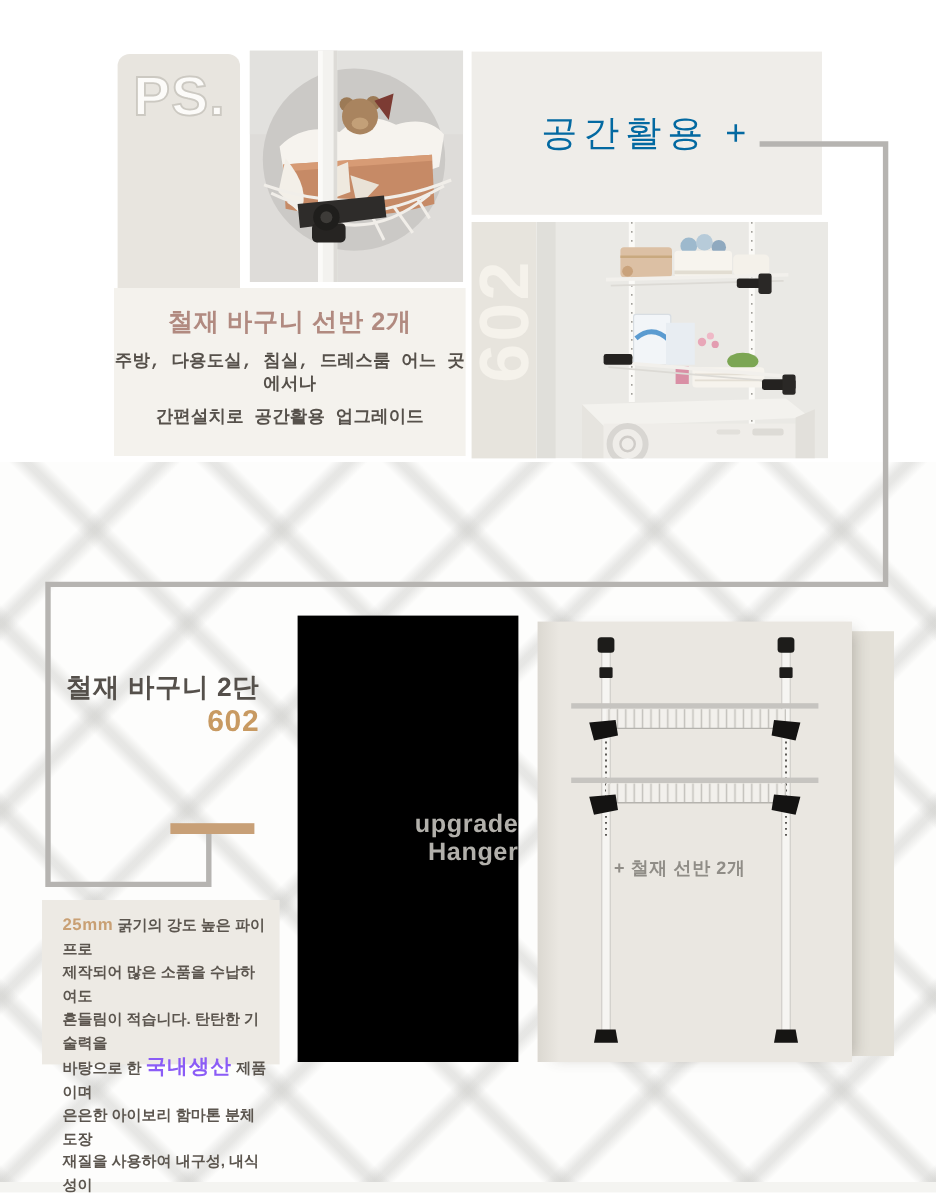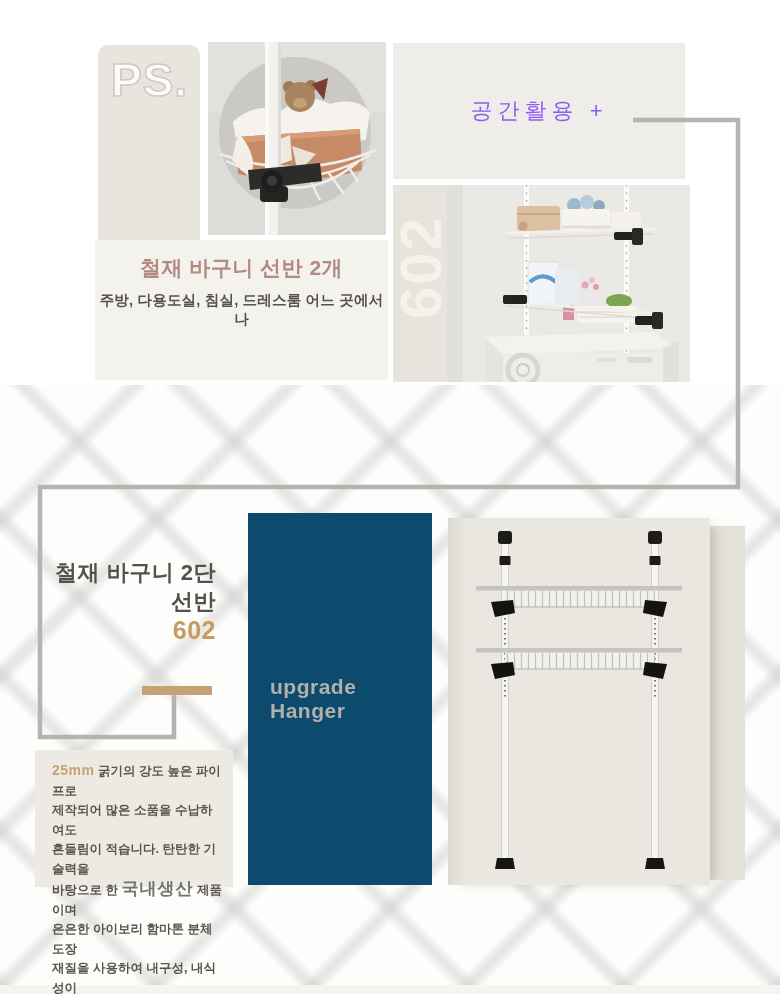--- a/index.html
+++ b/index.html
@@ -32,63 +32,63 @@
     position:absolute;left:13px;top:8px;
     font-size:46px;font-weight:bold;letter-spacing:1px;color:#fcfbf9;
     -webkit-text-stroke:1.5px #ccc9c2;
     text-shadow:0 0 1px #ccc9c2;
   }
   .photo-basket{left:208px;top:42px;width:178px;height:193px;}
   .space-box{
     left:393px;top:43px;width:292px;height:136px;background:#efede9;
     display:flex;align-items:center;justify-content:center;
   }
-  .space-text{font-size:22px;color:#8b5cf6;letter-spacing:5px;font-weight:500;}
+  .space-text{font-size:30px;color:#0369a1;letter-spacing:5px;font-weight:500;}
 
   .strip-602{left:393px;top:185px;width:54px;height:197px;background:#e7e4dd;}
   .v602{
     position:absolute;left:0;top:8px;width:54px;height:148px;
     display:flex;align-items:center;justify-content:center;
   }
   .v602 span{
     transform:rotate(-90deg);white-space:nowrap;
     font-size:58px;font-weight:bold;color:#f5f2eb;letter-spacing:2px;
   }
   .photo-washer{left:447px;top:185px;width:243px;height:197px;}
 
   .feature-box{
     left:95px;top:240px;width:293px;height:140px;background:#f4f2ed;
     text-align:center;
   }
   .feature-title{margin-top:14px;font-size:21px;font-weight:bold;color:#b18a80;letter-spacing:0.5px;}
-  .feature-line{margin-top:9px;font-size:14.5px;font-weight:bold;color:#56514b;letter-spacing:0.2px;}
+  .feature-line{margin-top:9px;font-size:14.5px;font-weight:bold;color:#56514b;letter-spacing:0.2px;font-family:Liberation Mono, monospace;}
 
   
   .connector{left:0;top:0;width:780px;height:994px;pointer-events:none;z-index:4;}
 
   
   .headline{
     left:16px;top:558px;width:200px;text-align:right;z-index:5;
     color:#55504b;font-weight:bold;font-size:22px;line-height:29px;letter-spacing:0.5px;
   }
   .headline .num{font-size:25px;color:#c89a62;}
   .tan-bar{left:142px;top:686px;width:70px;height:9px;background:#c8a077;z-index:5;}
 
   .desc-box{
     left:35px;top:750px;width:198px;height:137px;background:#edeae4;
     box-sizing:border-box;padding:11px 10px 0 17px;
     font-size:12.5px;font-weight:bold;color:#5b554e;line-height:19.5px;
     white-space:pre-line;z-index:5;
   }
   .desc-hl1{font-size:14px;color:#c9a074;letter-spacing:0.5px;}
-  .desc-hl2{font-size:17px;color:#737373;letter-spacing:1px;}
+  .desc-hl2{font-size:17px;color:#8b5cf6;letter-spacing:1px;}
 
   .hanger-panel{
-    left:248px;top:513px;width:184px;height:372px;background:#0c4a6e;
-    display:flex;align-items:center;justify-content:center;z-index:2;
+    left:248px;top:513px;width:184px;height:372px;background:#000000;
+    display:flex;align-items:center;justify-content:center;z-index:2;text-align:right;
   }
   .hanger-text{font-size:21px;font-weight:bold;color:#b2b0ab;letter-spacing:0.5px;padding-left:22px;}
 
   .diagram-back{left:700px;top:526px;width:45px;height:354px;background:#e4e1d9;z-index:1;}
   .diagram-panel{
     left:448px;top:518px;width:262px;height:367px;z-index:2;
     background:linear-gradient(90deg, rgba(90,85,70,0.10) 0px, rgba(90,85,70,0) 18px), #eae7e1;
     box-shadow:8px 2px 12px -6px rgba(70,64,52,0.30);
   }
   .diagram-caption{
@@ -209,20 +209,21 @@
       <circle cx="76" cy="185" r="15" fill="none" stroke="#d8d6d2" stroke-width="5"></circle>
       <circle cx="76" cy="185" r="6" fill="none" stroke="#cfccc8" stroke-width="2"></circle>
       <rect x="180" y="172" width="26" height="6" rx="2" fill="#dddbd6"></rect>
       <rect x="150" y="173" width="20" height="4" rx="2" fill="#e2e0db"></rect>
     </svg>
   </div>
 
   <div class="abs feature-box">
     <div class="feature-title">철재 바구니 선반 2개</div>
     <div class="feature-line">주방, 다용도실, 침실, 드레스룸 어느 곳에서나</div>
+    <div class="feature-line">간편설치로 공간활용 업그레이드</div>
   </div>
 
   <div class="abs hanger-panel">
     <span class="hanger-text">upgrade Hanger</span>
   </div>
 
   <div class="abs diagram-back"></div>
 
   <div class="abs diagram-panel">
     <svg width="262" height="367" viewBox="0 0 262 367">
@@ -256,24 +257,24 @@
       <polygon points="43,146 65,144 67,157 47,161" fill="#141312"></polygon>
       <polygon points="219,146 197,144 195,157 215,161" fill="#141312"></polygon>
       <line x1="57" y1="162" x2="57" y2="180" stroke="#403e3b" stroke-width="1.4" stroke-dasharray="1.5,3.5"></line>
       <line x1="207" y1="162" x2="207" y2="180" stroke="#403e3b" stroke-width="1.4" stroke-dasharray="1.5,3.5"></line>
 
       <polygon points="49,340 65,340 67,351 47,351" fill="#161513"></polygon>
       <polygon points="199,340 215,340 217,351 197,351" fill="#161513"></polygon>
     </svg>
   </div>
 
+  <div class="abs diagram-caption">+ 철재 선반 2개</div>
 
   <div class="abs headline">
     <div>철재 바구니 2단</div>
-    <div>선반</div>
     <div class="num">602</div>
   </div>
   <div class="abs tan-bar"></div>
 
   <div class="abs desc-box"><span class="desc-hl1">25mm</span><span> 굵기의 강도 높은 파이프로
 제작되어 많은 소품을 수납하여도
 흔들림이 적습니다. 탄탄한 기술력을
 바탕으로 한 </span><span class="desc-hl2">국내생산</span><span> 제품이며
 은은한 아이보리 함마톤 분체도장
 재질을 사용하여 내구성, 내식성이

